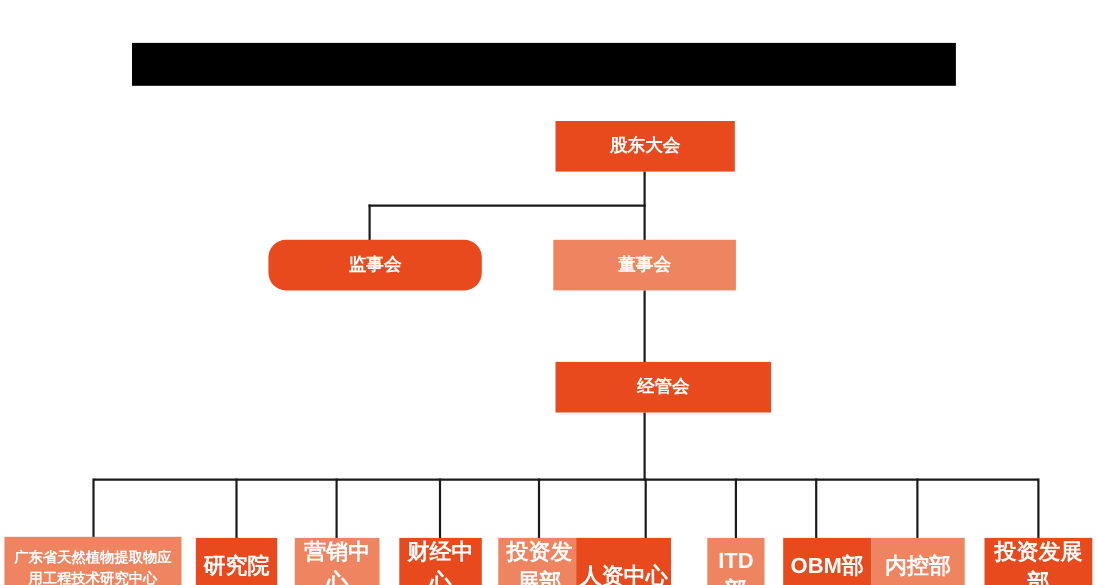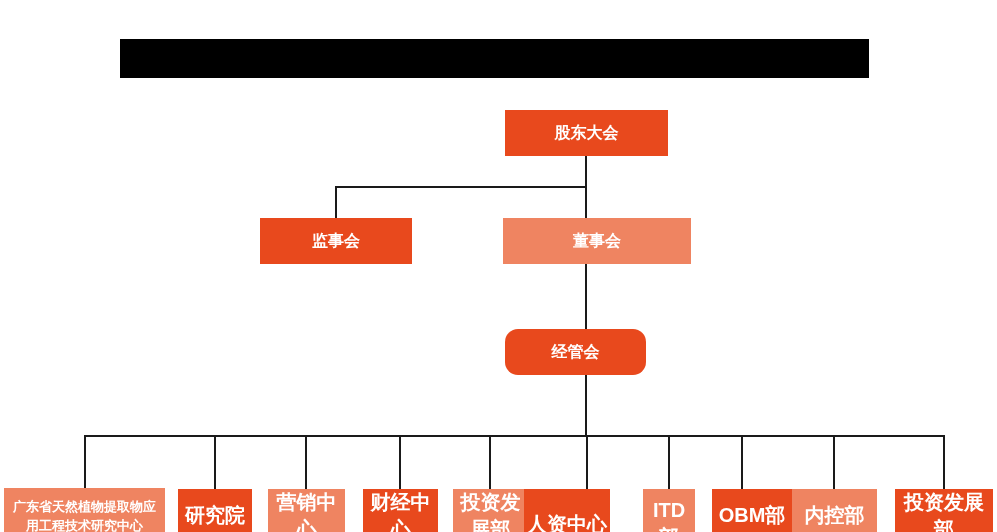--- a/index.html
+++ b/index.html
@@ -83,28 +83,28 @@
     <line x1="669" y1="417" x2="669" y2="472"></line>
     <line x1="742" y1="417" x2="742" y2="472"></line>
     <line x1="834" y1="417" x2="834" y2="472"></line>
     <line x1="944" y1="417" x2="944" y2="472"></line>
   </svg>
 
   <div class="node dark" style="left:505px; top:92px; width:163px; height:46px;">
     <span>股东大会</span>
   </div>
 
-  <div class="node dark" style="left:260px; top:200px; width:152px; height:46px;">
+  <div class="node dark" style="left:244px; top:200px; width:194px; height:46px;border-radius:16px;">
     <span>监事会</span>
   </div>
-  <div class="node light" style="left:503px; top:200px; width:188px; height:46px;">
+  <div class="node light" style="left:503px; top:200px; width:166px; height:46px;">
     <span>董事会</span>
   </div>
 
-  <div class="node dark" style="left:505px; top:311px; width:141px; height:46px;border-radius:13px;">
+  <div class="node dark" style="left:505px; top:311px; width:196px; height:46px;">
     <span>经管会</span>
   </div>
 
   <div class="node light tiny" style="left:4px; top:470px; width:161px; height:56px;">
     <span>广东省天然植物提取物应用工程技术研究中心</span>
   </div>
   <div class="node dark small" style="left:178px; top:471px; width:74px; height:53px;">
     <span>研究院</span>
   </div>
   <div class="node light small" style="left:268px; top:471px; width:77px; height:53px;">

